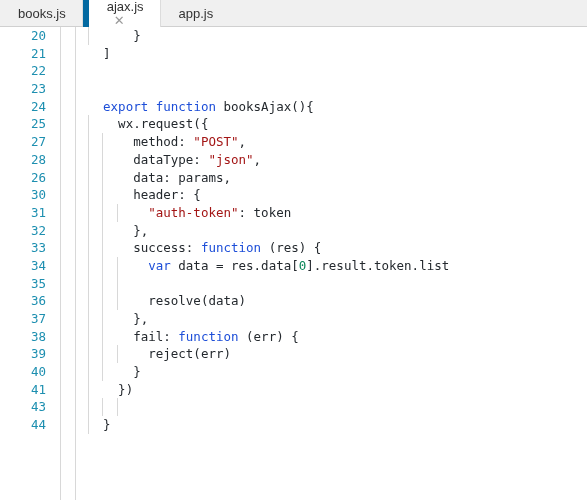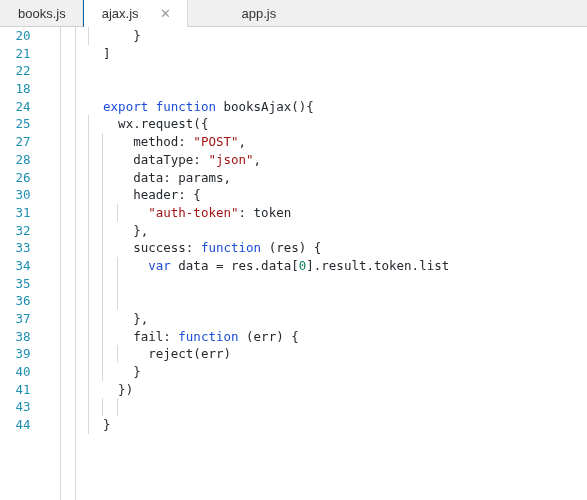--- a/index.html
+++ b/index.html
@@ -39,27 +39,28 @@
     user-select: none;
     white-space: nowrap;
   }
   .tab .tab-label {
     padding-left: 18px;
     padding-right: 16px;
     line-height: 1;
   }
   .tab.active {
     background: #ffffff;
-    border-left: 1px solid #0369a1;
+    border-left: 6px solid #0369a1;
     border-right: 1px solid #dcdcdc;
     margin-bottom: -1px;
     height: calc(100% + 1px);
+    flex-direction: column;
   }
   .tab.first { border-left: none; align-items: center; }
-  .tab.last { border-right: none; padding-left: 36px; }
+  .tab.last { border-right: none; }
   .tab-close {
     width: 22px;
     min-width: 22px;
     height: 100%;
     display: flex;
     align-items: center;
     justify-content: center;
     margin-right: 10px;
     color: #9a9a9a;
     font-size: 13px;
@@ -91,21 +92,21 @@
     position: relative;
     height: 17.7px;
     line-height: 17.7px;
     white-space: pre;
     font-size: 12.5px;
   }
   .lineno {
     position: absolute;
     left: 0;
     width: 46px;
-    text-align: center;
+    text-align: right;
     color: #1d8fb0;
     font-size: 12.5px;
     font-family: "DejaVu Sans Mono", "Liberation Mono", monospace;
   }
   .linetext {
     position: absolute;
     left: 88px;
     right: 0;
     color: #24292e;
     font-family: "DejaVu Sans Mono", "Liberation Mono", monospace;
@@ -141,33 +142,33 @@
     <div class="tab-spacer"></div>
   </div>
 
 <div id="editor">
   <div id="gutter-rule-a"></div>
   <div id="gutter-rule-b"></div>
   <div id="code-lines">
       <div class="code-row"><div class="guide" style="left: 88px;"></div><div class="lineno">20</div><div class="linetext"><span class="pl">      }</span></div></div>
       <div class="code-row"><div class="lineno">21</div><div class="linetext"><span class="pl">  ]</span></div></div>
       <div class="code-row"><div class="lineno">22</div><div class="linetext"></div></div>
-      <div class="code-row"><div class="lineno">18</div><div class="linetext"></div></div>
+      <div class="code-row"><div class="lineno">23</div><div class="linetext"></div></div>
       <div class="code-row"><div class="lineno">24</div><div class="linetext"><span class="pl">  </span><span class="kw">export</span><span class="pl"> </span><span class="kw">function</span><span class="pl"> booksAjax(){</span></div></div>
       <div class="code-row"><div class="guide" style="left: 88px;"></div><div class="lineno">25</div><div class="linetext"><span class="pl">    wx.request({</span></div></div>
       <div class="code-row"><div class="guide" style="left: 88px;"></div><div class="guide" style="left: 102px;"></div><div class="lineno">27</div><div class="linetext"><span class="pl">      method: </span><span class="str">"POST"</span><span class="pl">,</span></div></div>
       <div class="code-row"><div class="guide" style="left: 88px;"></div><div class="guide" style="left: 102px;"></div><div class="lineno">28</div><div class="linetext"><span class="pl">      dataType: </span><span class="str">"json"</span><span class="pl">,</span></div></div>
       <div class="code-row"><div class="guide" style="left: 88px;"></div><div class="guide" style="left: 102px;"></div><div class="lineno">26</div><div class="linetext"><span class="pl">      data: params,</span></div></div>
       <div class="code-row"><div class="guide" style="left: 88px;"></div><div class="guide" style="left: 102px;"></div><div class="lineno">30</div><div class="linetext"><span class="pl">      header: {</span></div></div>
       <div class="code-row"><div class="guide" style="left: 88px;"></div><div class="guide" style="left: 102px;"></div><div class="guide" style="left: 117px;"></div><div class="lineno">31</div><div class="linetext"><span class="pl">        </span><span class="str">"auth-token"</span><span class="pl">: token</span></div></div>
       <div class="code-row"><div class="guide" style="left: 88px;"></div><div class="guide" style="left: 102px;"></div><div class="lineno">32</div><div class="linetext"><span class="pl">      },</span></div></div>
       <div class="code-row"><div class="guide" style="left: 88px;"></div><div class="guide" style="left: 102px;"></div><div class="lineno">33</div><div class="linetext"><span class="pl">      success: </span><span class="kw">function</span><span class="pl"> (res) {</span></div></div>
       <div class="code-row"><div class="guide" style="left: 88px;"></div><div class="guide" style="left: 102px;"></div><div class="guide" style="left: 117px;"></div><div class="lineno">34</div><div class="linetext"><span class="pl">        </span><span class="kw">var</span><span class="pl"> data = res.data[</span><span class="num">0</span><span class="pl">].result.token.list</span></div></div>
       <div class="code-row"><div class="guide" style="left: 88px;"></div><div class="guide" style="left: 102px;"></div><div class="guide" style="left: 117px;"></div><div class="lineno">35</div><div class="linetext"></div></div>
-      <div class="code-row"><div class="guide" style="left: 88px;"></div><div class="guide" style="left: 102px;"></div><div class="guide" style="left: 117px;"></div><div class="lineno">36</div></div>
+      <div class="code-row"><div class="guide" style="left: 88px;"></div><div class="guide" style="left: 102px;"></div><div class="guide" style="left: 117px;"></div><div class="lineno">36</div><div class="linetext"><span class="pl">        resolve(data)</span></div></div>
       <div class="code-row"><div class="guide" style="left: 88px;"></div><div class="guide" style="left: 102px;"></div><div class="lineno">37</div><div class="linetext"><span class="pl">      },</span></div></div>
       <div class="code-row"><div class="guide" style="left: 88px;"></div><div class="guide" style="left: 102px;"></div><div class="lineno">38</div><div class="linetext"><span class="pl">      fail: </span><span class="kw">function</span><span class="pl"> (err) {</span></div></div>
       <div class="code-row"><div class="guide" style="left: 88px;"></div><div class="guide" style="left: 102px;"></div><div class="guide" style="left: 117px;"></div><div class="lineno">39</div><div class="linetext"><span class="pl">        reject(err)</span></div></div>
       <div class="code-row"><div class="guide" style="left: 88px;"></div><div class="guide" style="left: 102px;"></div><div class="lineno">40</div><div class="linetext"><span class="pl">      }</span></div></div>
       <div class="code-row"><div class="guide" style="left: 88px;"></div><div class="lineno">41</div><div class="linetext"><span class="pl">    })</span></div></div>
       <div class="code-row"><div class="guide" style="left: 88px;"></div><div class="guide" style="left: 102px;"></div><div class="guide" style="left: 117px;"></div><div class="lineno">43</div><div class="linetext"></div></div>
       <div class="code-row"><div class="guide" style="left: 88px;"></div><div class="lineno">44</div><div class="linetext"><span class="pl">  }</span></div></div>
     </div>
 </div>
 

